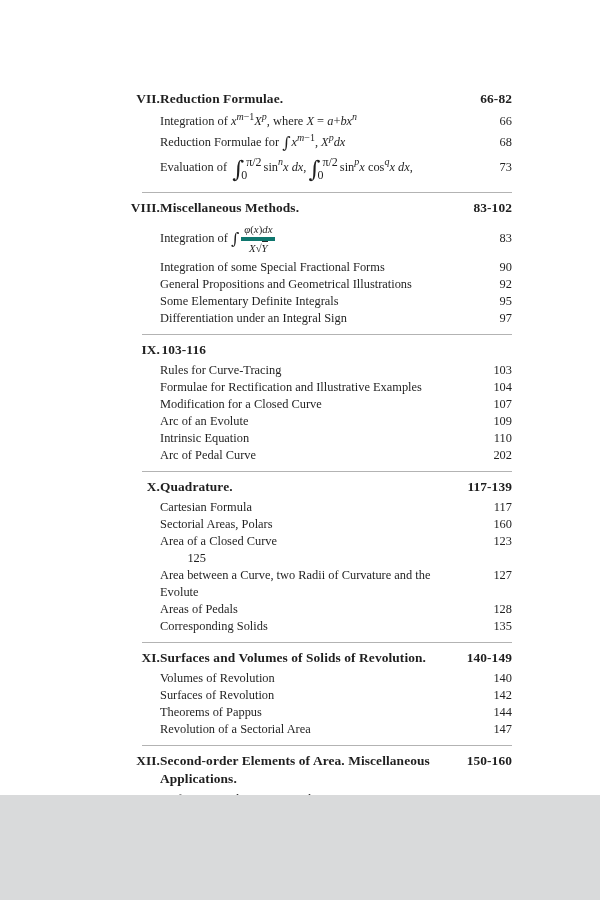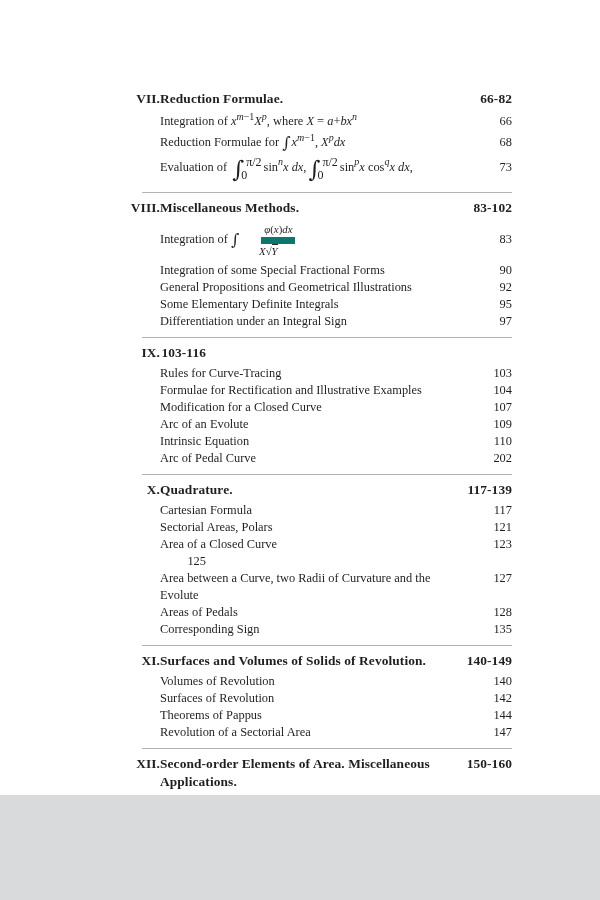--- a/index.html
+++ b/index.html
@@ -48,21 +48,21 @@
   .intl .ilim{
     display:inline-flex;flex-direction:column;justify-content:space-between;
     height:25px;font-size:12px;line-height:1;margin-right:3px;
   }
   .intl .ilim .lt{transform:translateX(2px);}
   .intl .ilim .lb{transform:translateX(-3px);}
   .frac{
     display:inline-flex;flex-direction:column;text-align:center;
     font-size:10.8px;line-height:1.2;vertical-align:middle;margin:0 1px;
   }
-  .frac .fn{border-bottom:7px solid #0f766e;padding:0 3px 1px 3px;margin-left:20px;}
+  .frac .fn{border-bottom:4px solid #0f766e;padding:0 3px 1px 3px;}
   .frac .fd{padding-top:1px;}
   .rad{border-top:1px solid #2a2a2a;}
 </style>
 </head>
 <body>
 
 <div class="toc">
 
   <div class="row head">
     <span class="num">VII.</span>
@@ -178,21 +178,21 @@
     <span class="pg">117-139</span>
   </div>
   <div class="row">
     <span class="num"></span>
     <span class="ttl">Cartesian Formula</span>
     <span class="pg">117</span>
   </div>
   <div class="row">
     <span class="num"></span>
     <span class="ttl">Sectorial Areas, Polars</span>
-    <span class="pg">121</span>
+    <span class="pg">160</span>
   </div>
   <div class="row">
     <span class="num"></span>
     <span class="ttl">Area of a Closed Curve</span>
     <span class="pg">123</span>
   </div>
   <div class="row">
     <span class="num"></span>
     <span class="pg">125</span>
   </div>
@@ -201,21 +201,21 @@
     <span class="ttl">Area between a Curve, two Radii of Curvature and the Evolute</span>
     <span class="pg">127</span>
   </div>
   <div class="row">
     <span class="num"></span>
     <span class="ttl">Areas of Pedals</span>
     <span class="pg">128</span>
   </div>
   <div class="row">
     <span class="num"></span>
-    <span class="ttl">Corresponding Sign</span>
+    <span class="ttl">Corresponding Solids</span>
     <span class="pg">135</span>
   </div>
 
   <hr class="sep">
 
   <div class="row head">
     <span class="num">XI.</span>
     <span class="ttl">Surfaces and Volumes of Solids of Revolution.</span>
     <span class="pg">140-149</span>
   </div>

